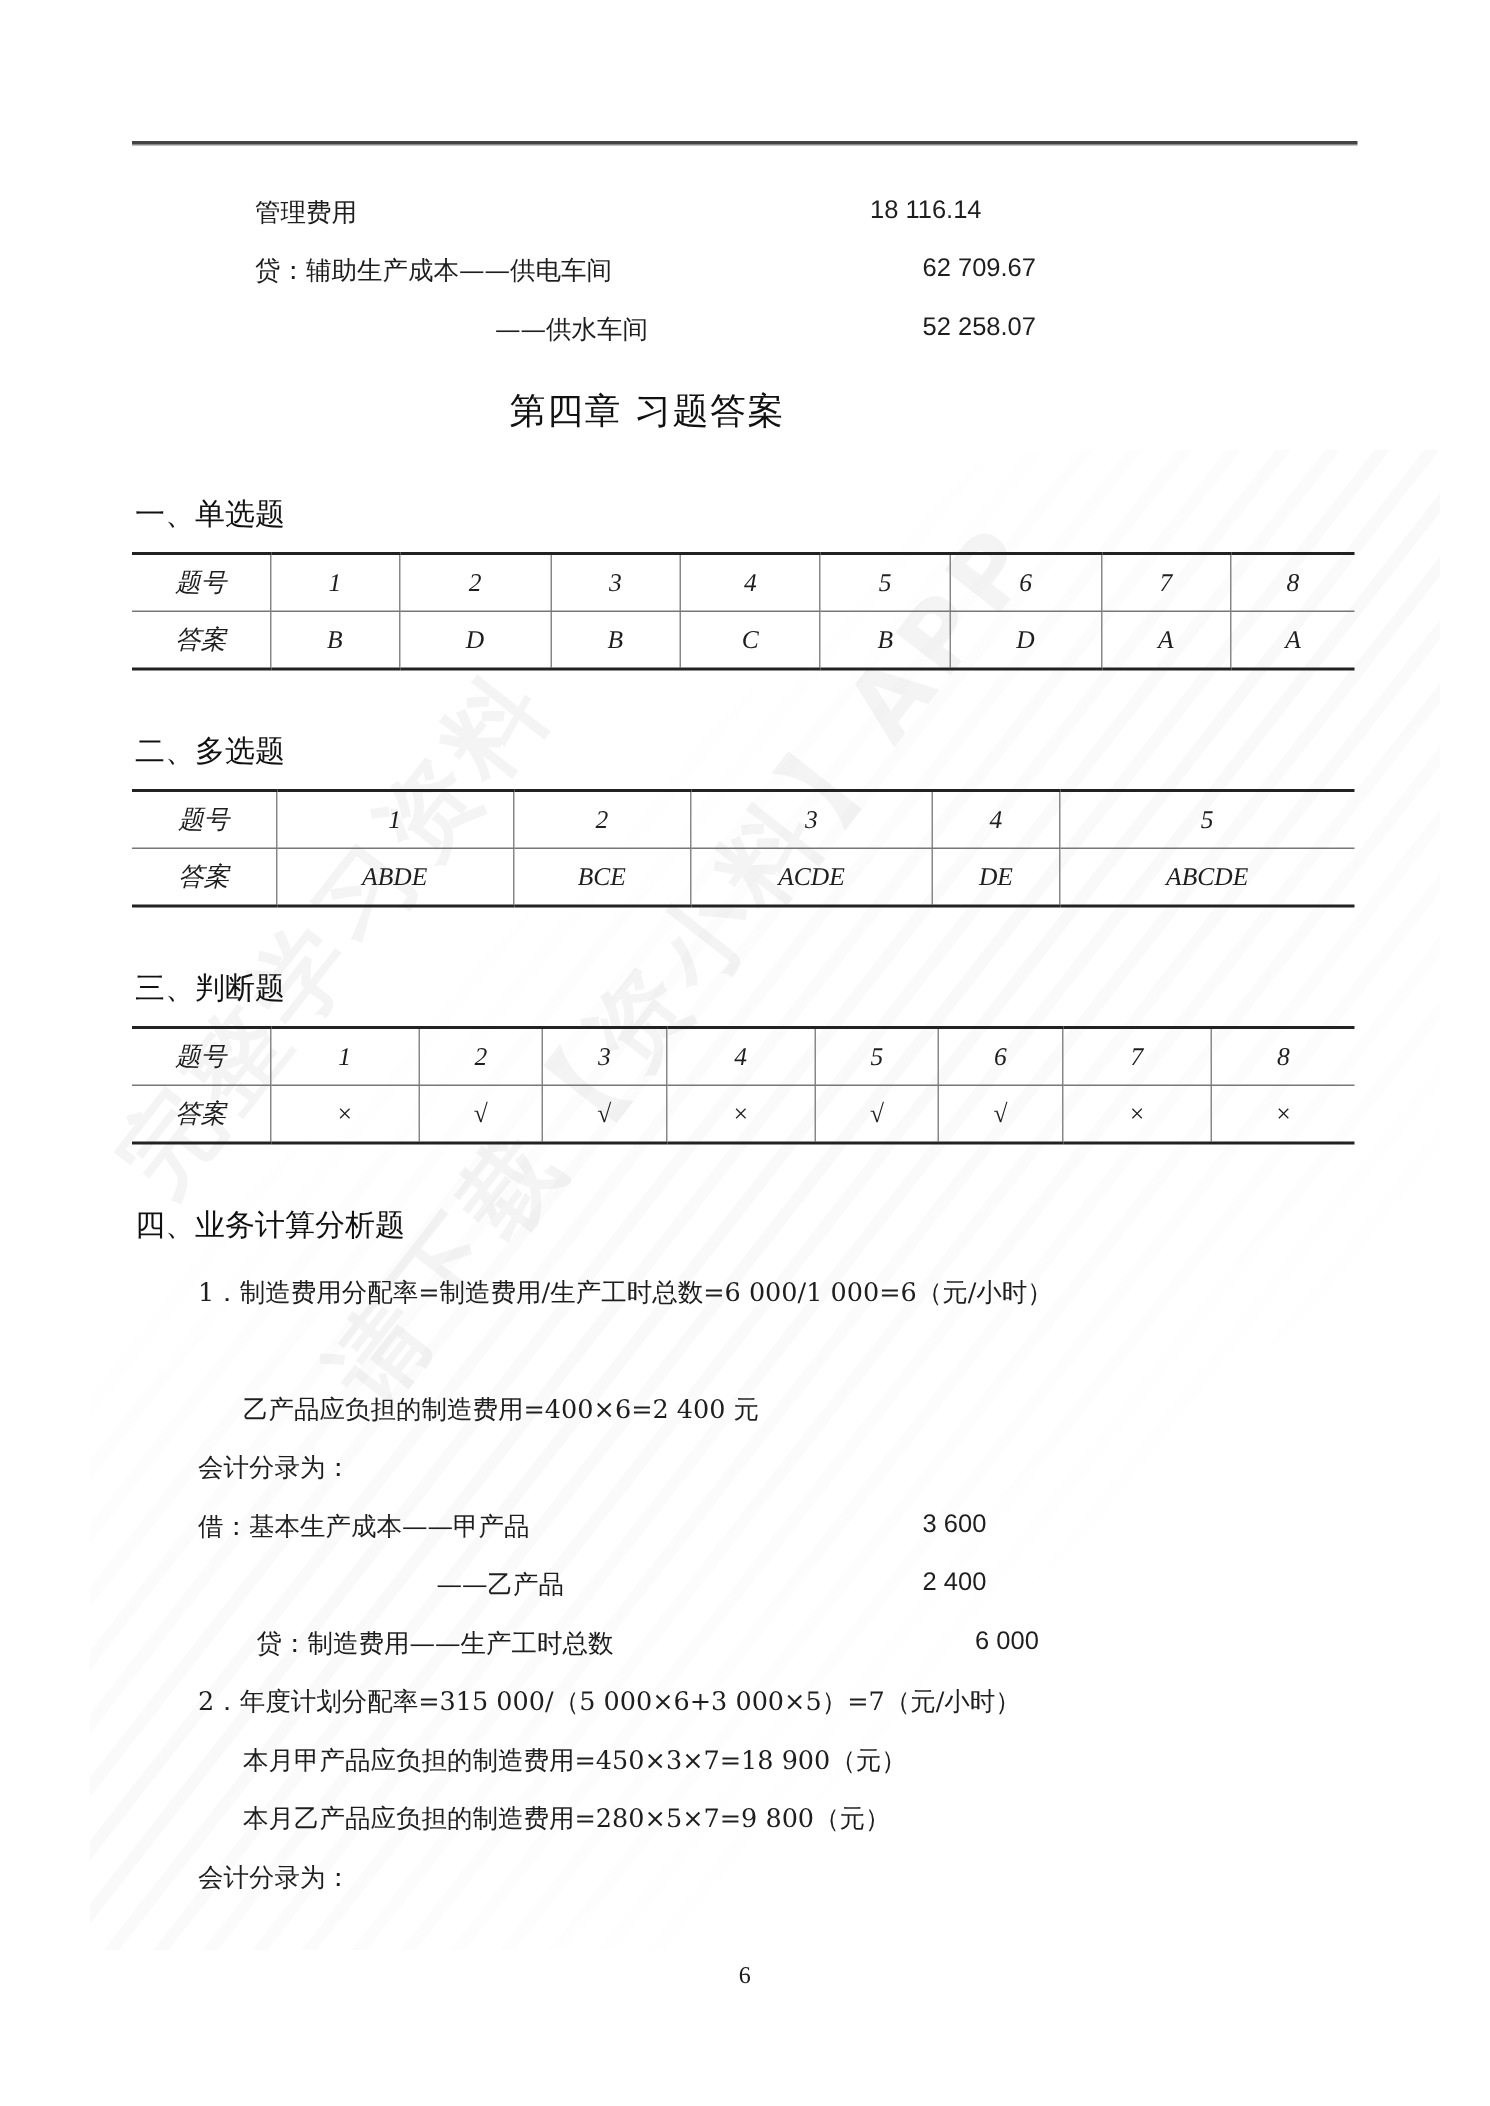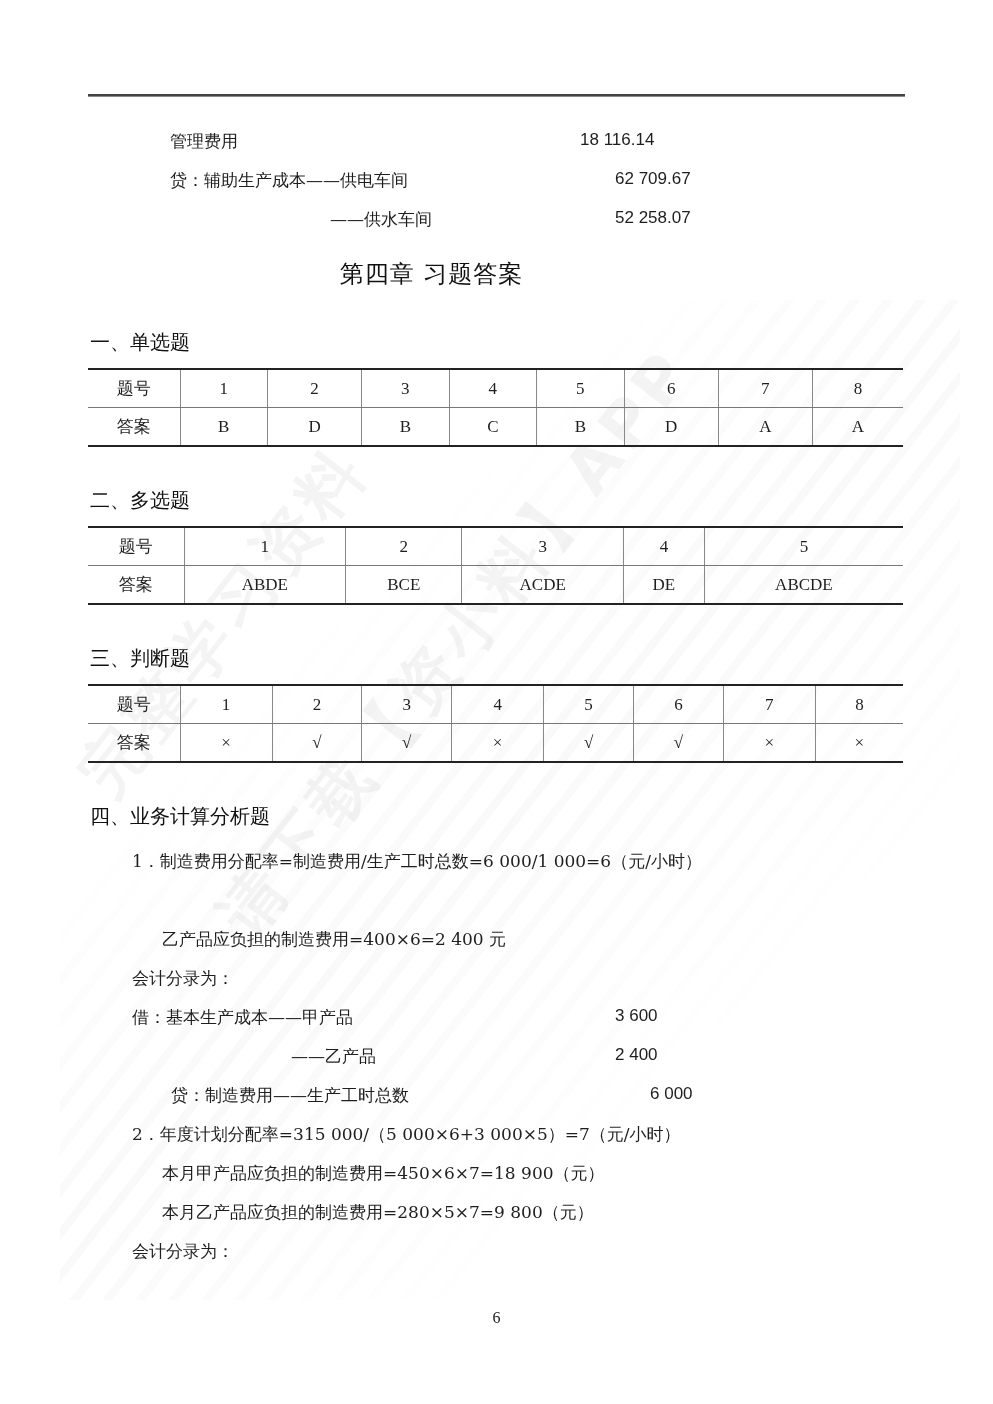--- a/index.html
+++ b/index.html
@@ -28,21 +28,21 @@
     .section-title {
       position: absolute; left: 90px; font-family: "DejaVu Sans", "Liberation Sans", sans-serif;
       font-size: 20px; color: #111;
     }
     table.ans {
       position: absolute; left: 88px; width: 815px; border-collapse: collapse;
       font-family: "Liberation Serif", serif; font-size: 17px; color: #1e1e1e;
     }
     table.ans td {
       height: 37px; text-align: center; border-left: 1px solid #888; border-right: 1px solid #888;
-      padding: 0; vertical-align: middle;
+      padding: 0; vertical-align: middle; font-style: italic;
     }
     table.ans td:first-child { border-left: none; font-family: "DejaVu Serif", serif; }
     table.ans td:last-child { border-right: none; }
     table.ans tr:first-child td { border-top: 2px solid #222; border-bottom: 1px solid #777; }
     table.ans tr:last-child td { border-bottom: 2px solid #222; }
     .page-number { position: absolute; left: 0; width: 993px; top: 1309px; text-align: center; font-family: "Liberation Serif", serif; font-size: 16px; }
     .watermark {
       position: absolute; left: 60px; top: 760px; transform: rotate(-52deg); transform-origin: left top;
       font-family: "DejaVu Sans", sans-serif; font-size: 64px; font-weight: bold; color: rgba(0,0,0,0.045);
       white-space: nowrap; pointer-events: none; letter-spacing: 6px;
@@ -189,18 +189,18 @@
   <div class="line" style="left:162px; top:928px">乙产品应负担的制造费用=400×6=2 400 元</div>
   <div class="line" style="left:132px; top:967px">会计分录为：</div>
   <div class="line" style="left:132px; top:1006px">借：基本生产成本——甲产品</div>
   <div class="num" style="left:615px; top:1006px">3 600</div>
   <div class="line" style="left:291px; top:1045px">——乙产品</div>
   <div class="num" style="left:615px; top:1045px">2 400</div>
   <div class="line" style="left:171px; top:1084px">贷：制造费用——生产工时总数</div>
   <div class="num" style="left:650px; top:1084px">6 000</div>
 
   <div class="line" style="left:132px; top:1123px">2．年度计划分配率=315 000/（5 000×6+3 000×5）=7（元/小时）</div>
-  <div class="line" style="left:162px; top:1162px">本月甲产品应负担的制造费用=450×6×7=18 900（元）</div>
+  <div class="line" style="left:162px; top:1162px">本月甲产品应负担的制造费用=450×3×7=18 900（元）</div>
   <div class="line" style="left:162px; top:1201px">本月乙产品应负担的制造费用=280×5×7=9 800（元）</div>
   <div class="line" style="left:132px; top:1240px">会计分录为：</div>
 
   <div class="page-number">6</div>
 </div>
 
 </body></html>

